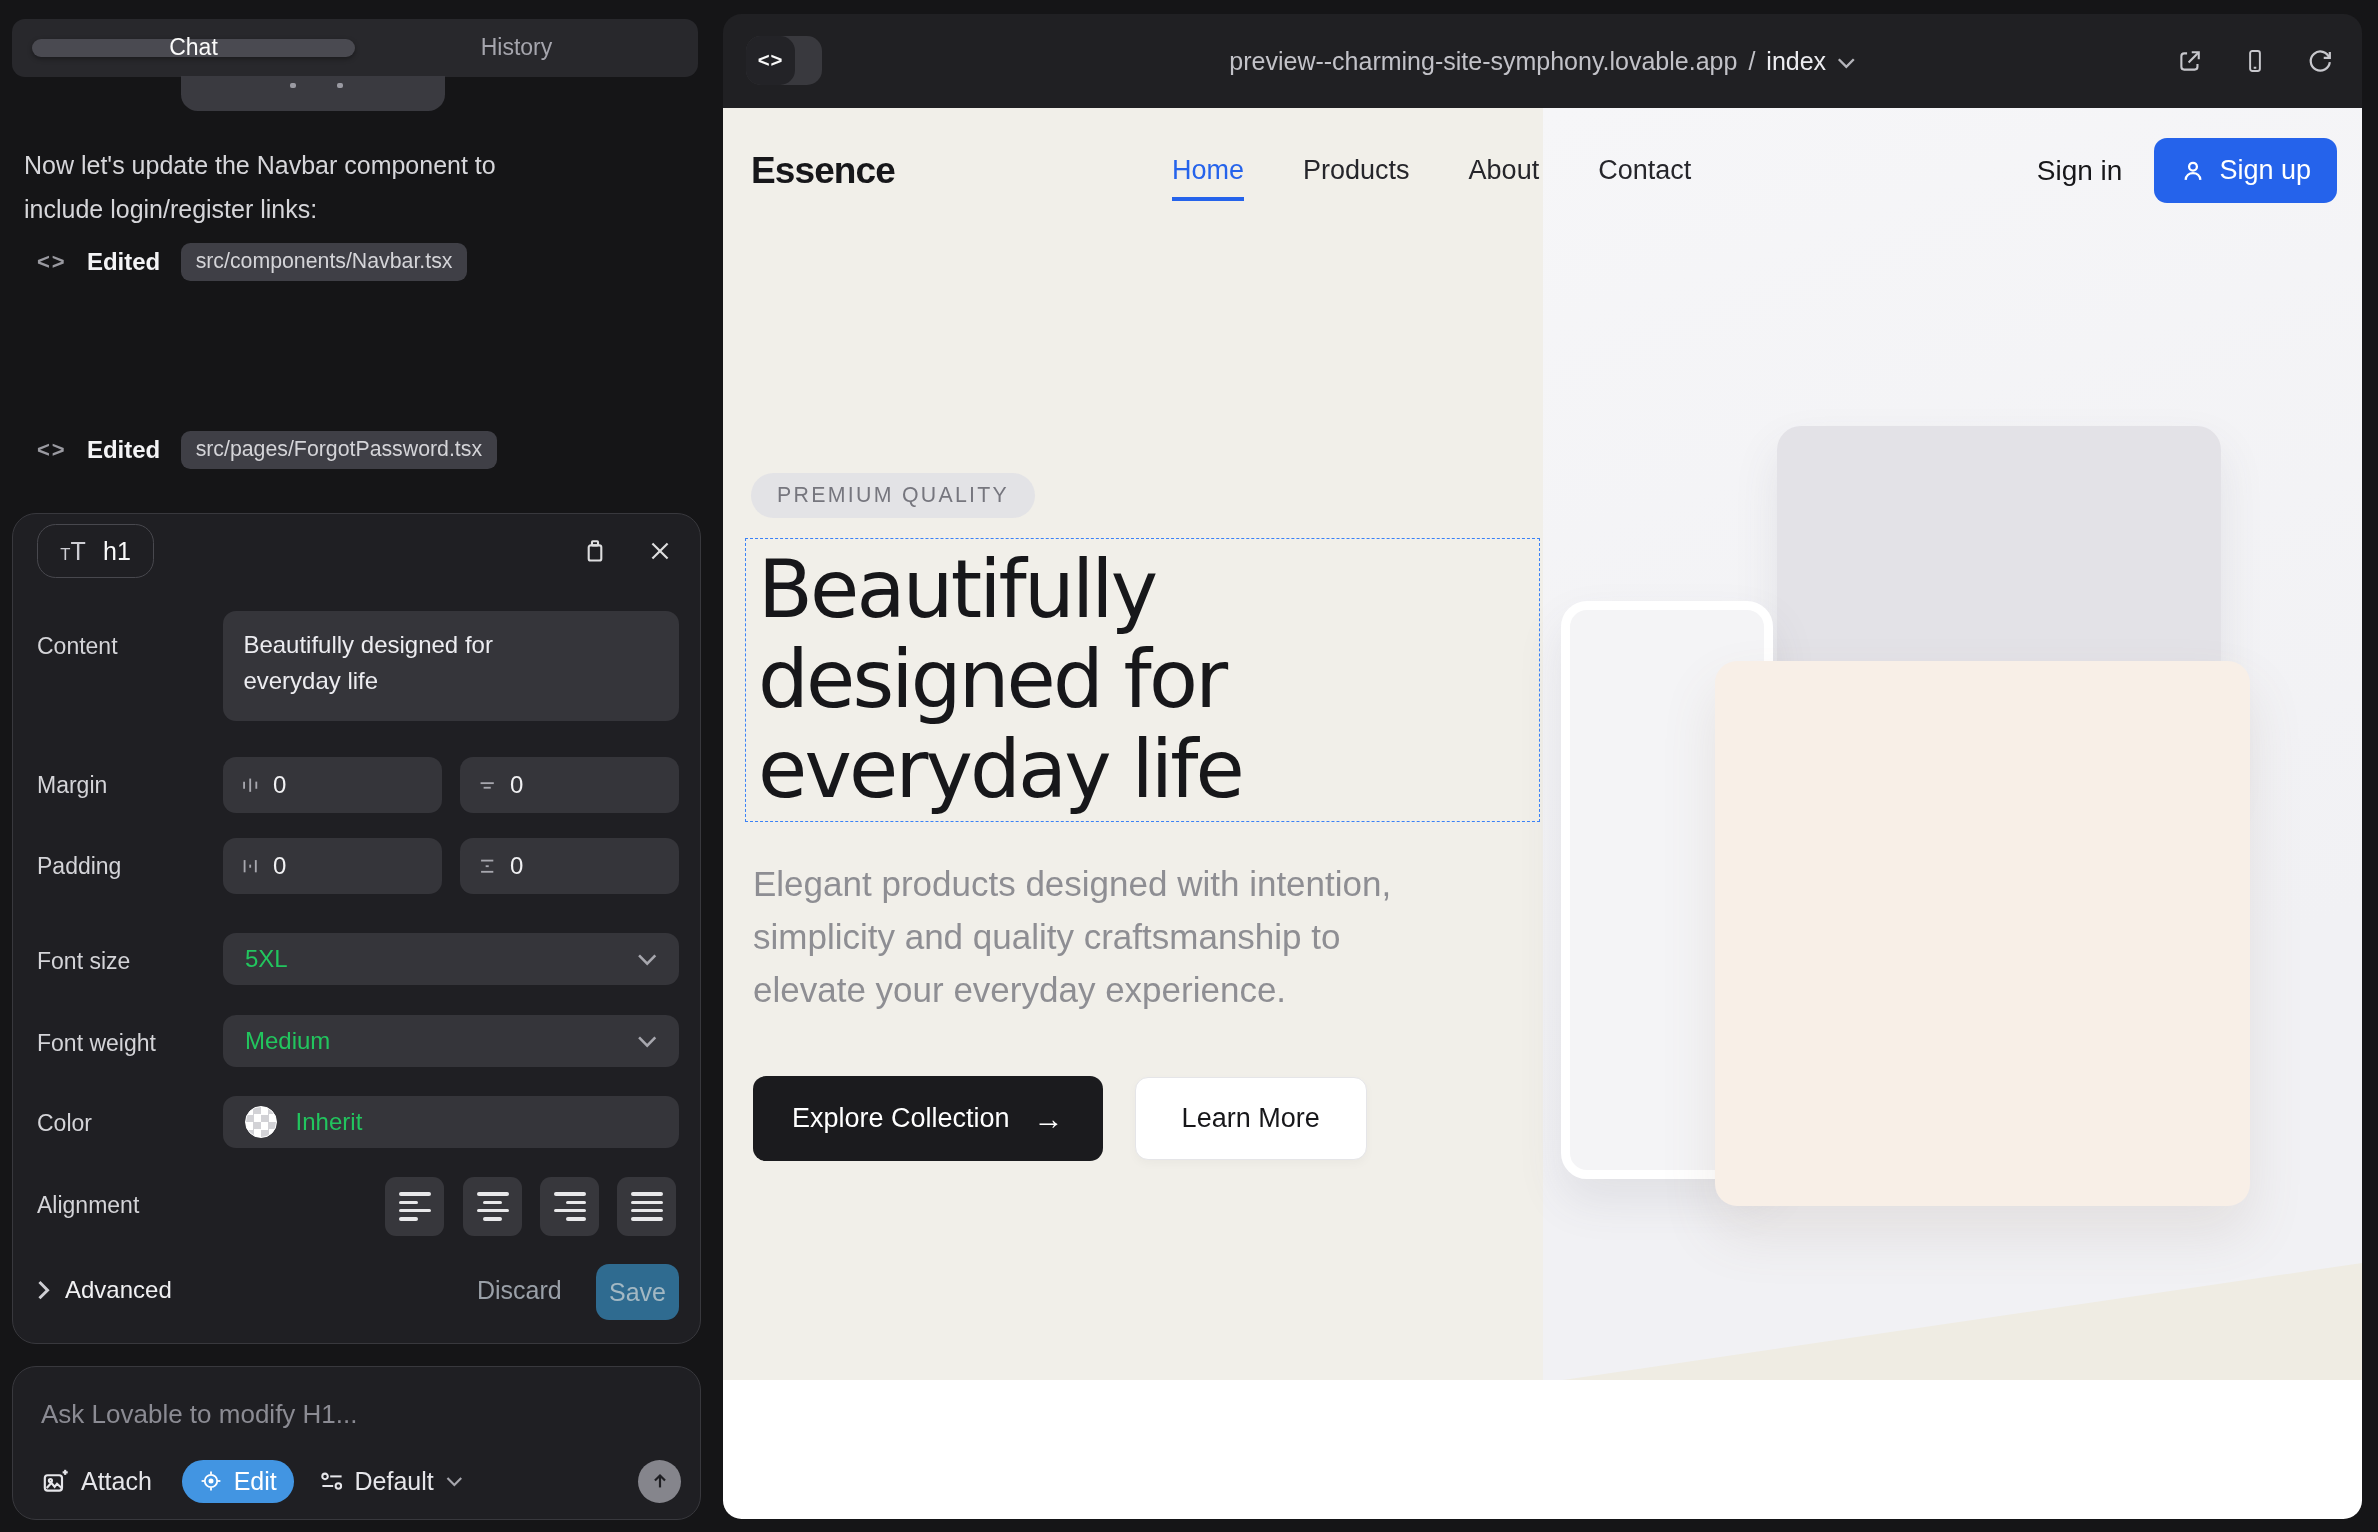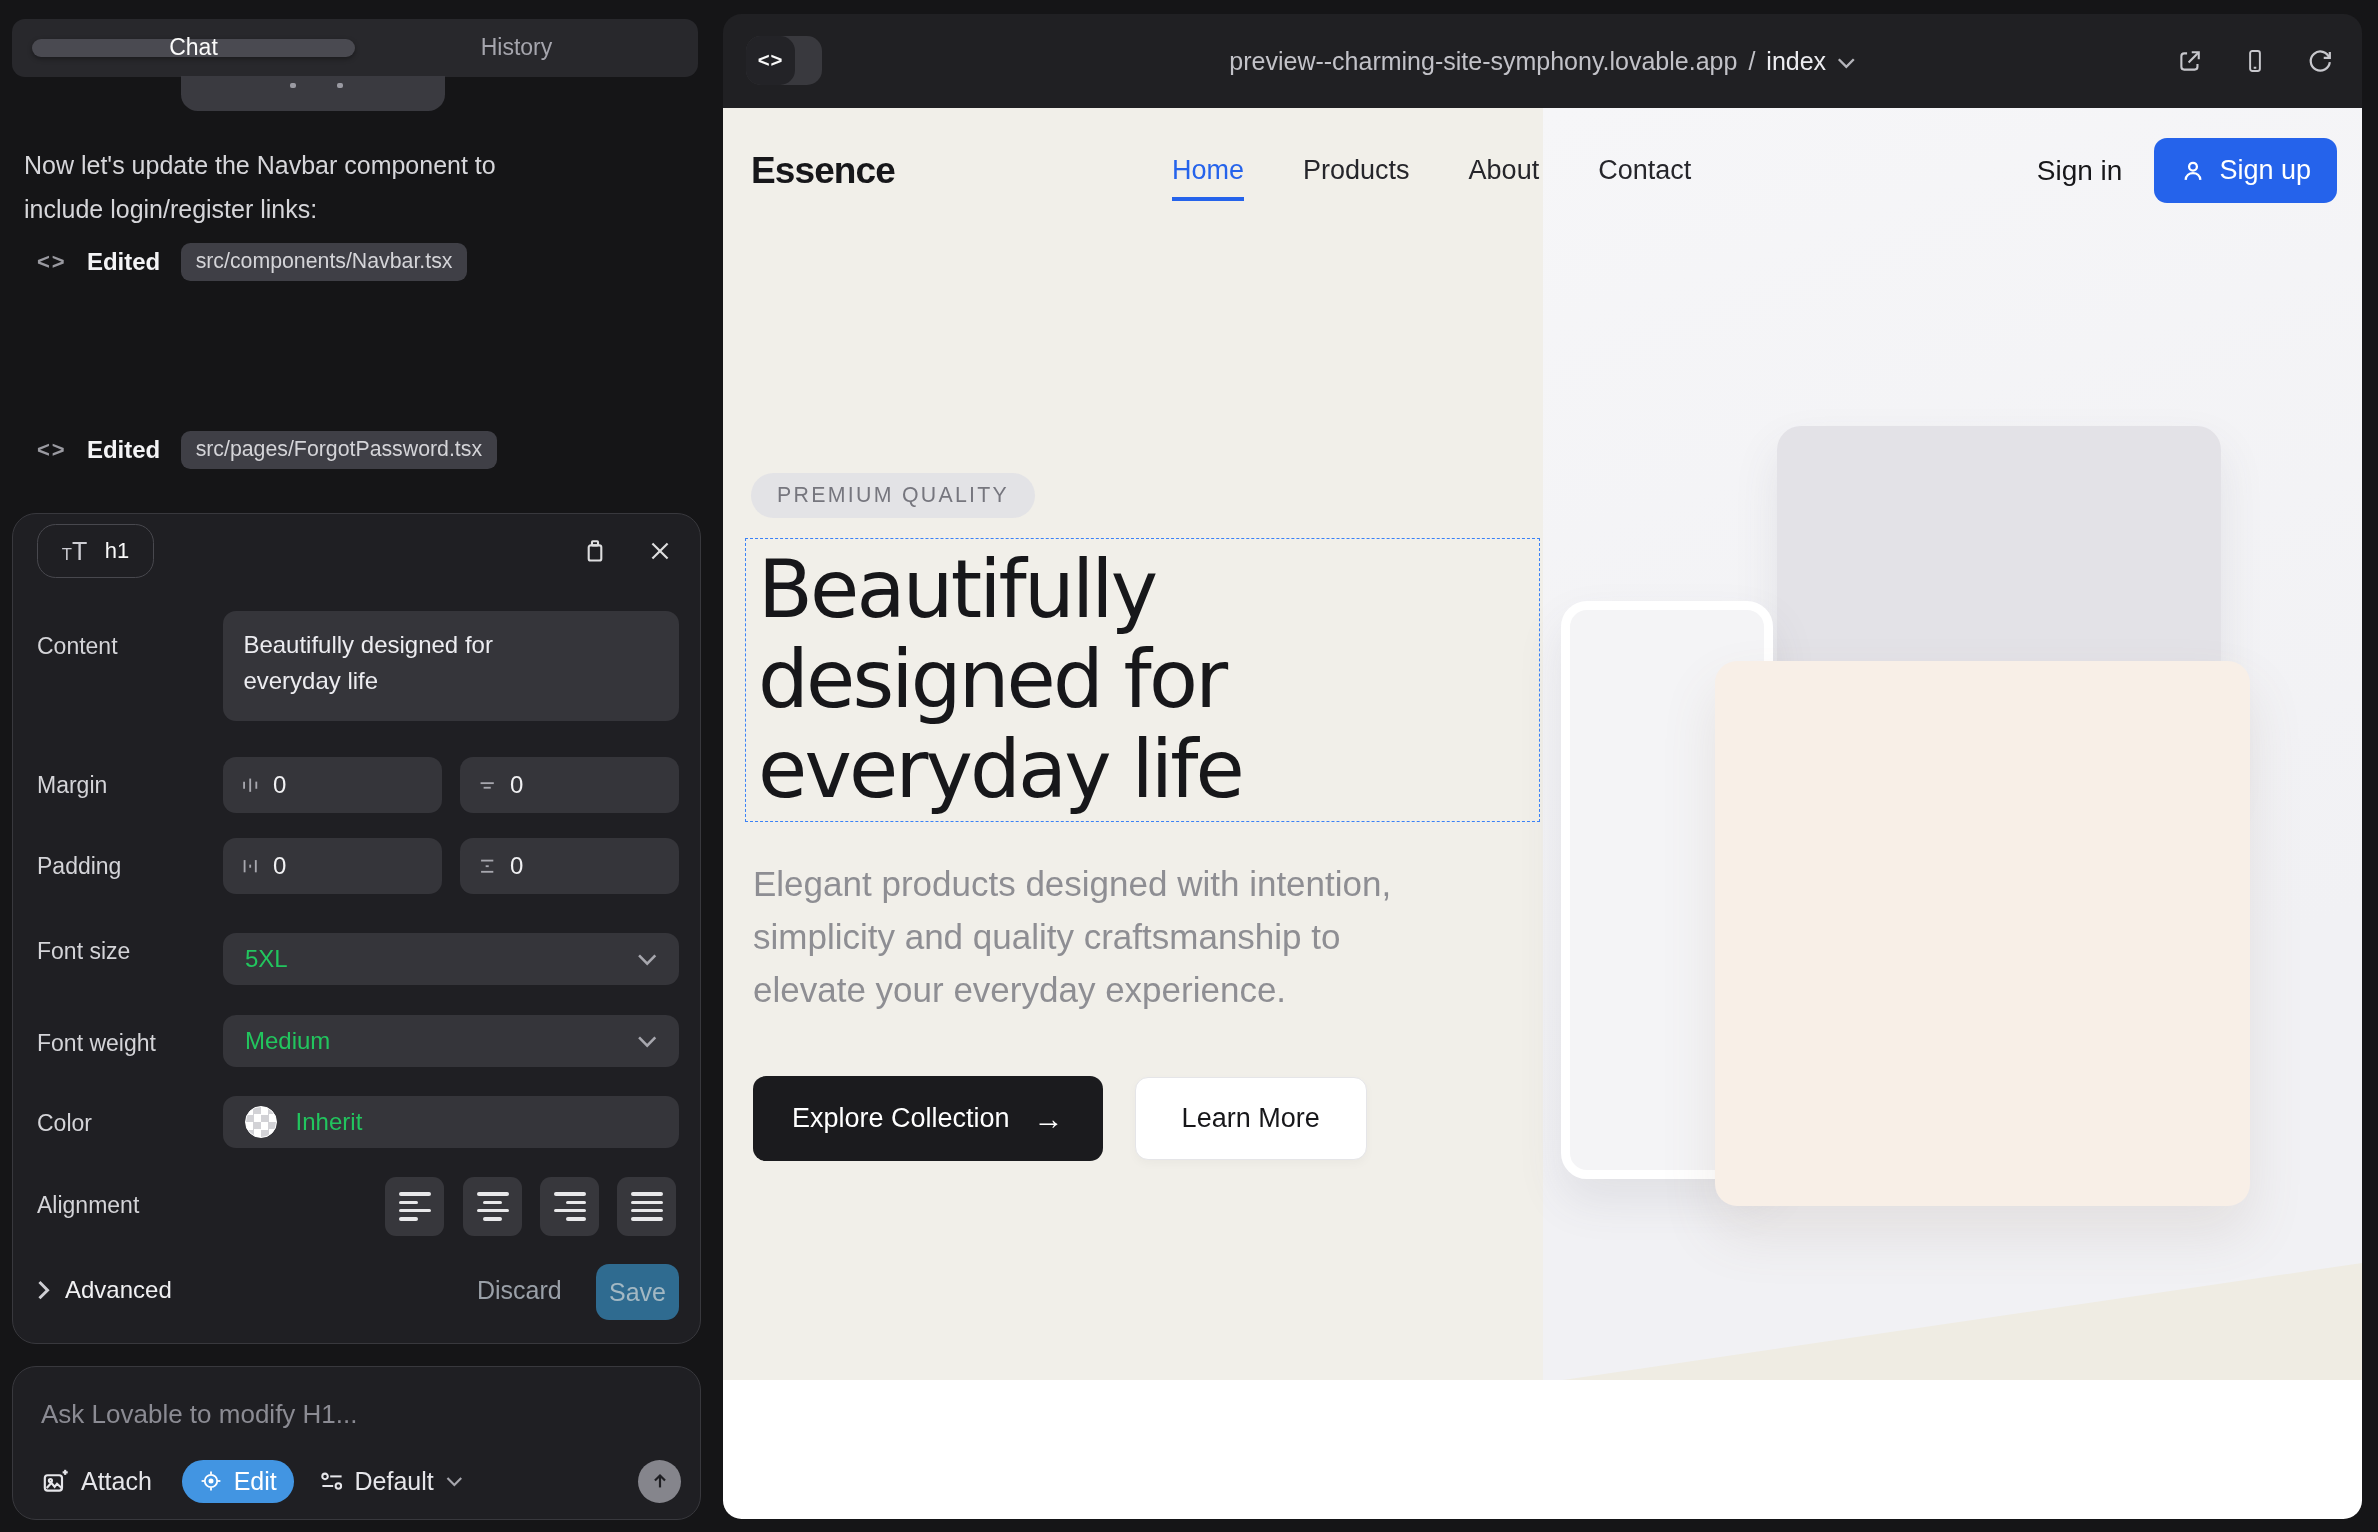--- a/index.html
+++ b/index.html
@@ -32,21 +32,21 @@
   .edited-label { font-size:24px; font-weight:bold; color:#f4f4f6; margin-right:20.4px; }
   .file-chip { background:#3f3f46; border-radius:9.3px; padding:6.5px 15px; font-size:21.3px; color:#d4d4d8; }
 
   
   .inspector { position:absolute; left:12px; top:513px; width:689px; height:831px;
                background:#1f1f23; border:0.9px solid #38383d; border-radius:24px; }
   .el-badge { position:absolute; left:24px; top:10.2px; width:117px; height:54px;
               border:1.4px solid #48484e; border-radius:18.6px; display:flex; align-items:center;
               justify-content:center; gap:9.3px; color:#fafafa; }
   .tt-ic { color:#cdcdd3; } .tt-ic .s { font-size:16.7px; } .tt-ic .b { font-size:25px; }
-  .el-tag { font-size:22px;margin-left:8px; }
+  .el-tag { font-size:25px;margin-left:8px; }
   .icon-btn { position:absolute; top:20.4px; width:33px; height:33px; color:#dededf; display:flex;
               align-items:center; justify-content:center; cursor:pointer; }
   .trash-btn { left:565px; } .close-btn { left:630px; }
 
   .ins-label { position:absolute; left:24px; font-size:23px; color:#d4d4d8; }
   .field { position:absolute; background:#35353a; border-radius:13px; display:flex; align-items:center; }
   .content-field { left:210px; top:97px; width:456px; height:110px; padding:16px 20.4px;
                    font-size:24px; line-height:36px; color:#ececf0; display:block; }
   .content-field span { display:block; }
   .mini-field { width:219px; height:56px; padding:0 16.7px; gap:13px; font-size:24px; color:#f1f1f3; }
@@ -243,21 +243,21 @@
       </div>
       <div class="field mini-field" style="left:447px; top:324px">
         <svg width="20.4" height="20.4" viewBox="0 0 20 20" stroke="currentColor" stroke-width="1.8" fill="none">
           <line x1="4" y1="4.5" x2="16" y2="4.5"></line>
             <line x1="4" y1="15.5" x2="16" y2="15.5"></line>
             <line x1="8.5" y1="10" x2="11.5" y2="10"></line>
         </svg>
         <span>0</span>
       </div>
 
-      <div class="ins-label" style="top:424px">Font size</div>
+      <div class="ins-label" style="top:434px">Font size</div>
       <div class="field select-field" style="top:419px">
         <span>5XL</span>
         <span class="chev">
           <svg width="20.4" height="13" viewBox="0 0 12 8" fill="none" stroke="currentColor" stroke-width="1.6">
               <polyline points="1,1.5 6,6.5 11,1.5"></polyline>
             </svg>
         </span>
       </div>
 
       <div class="ins-label" style="top:516px">Font weight</div>

